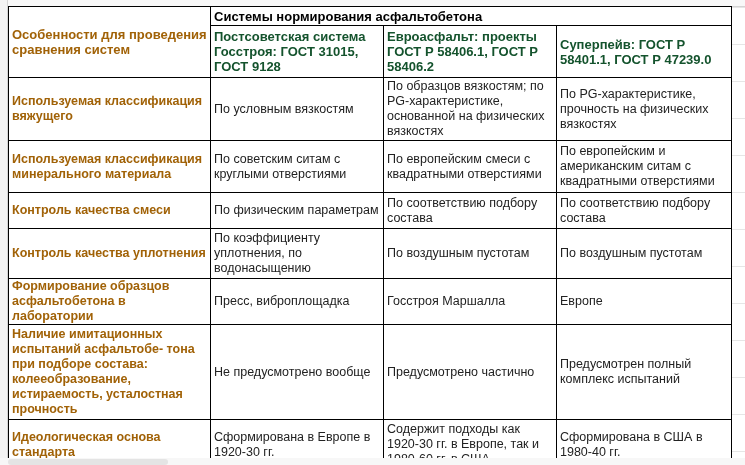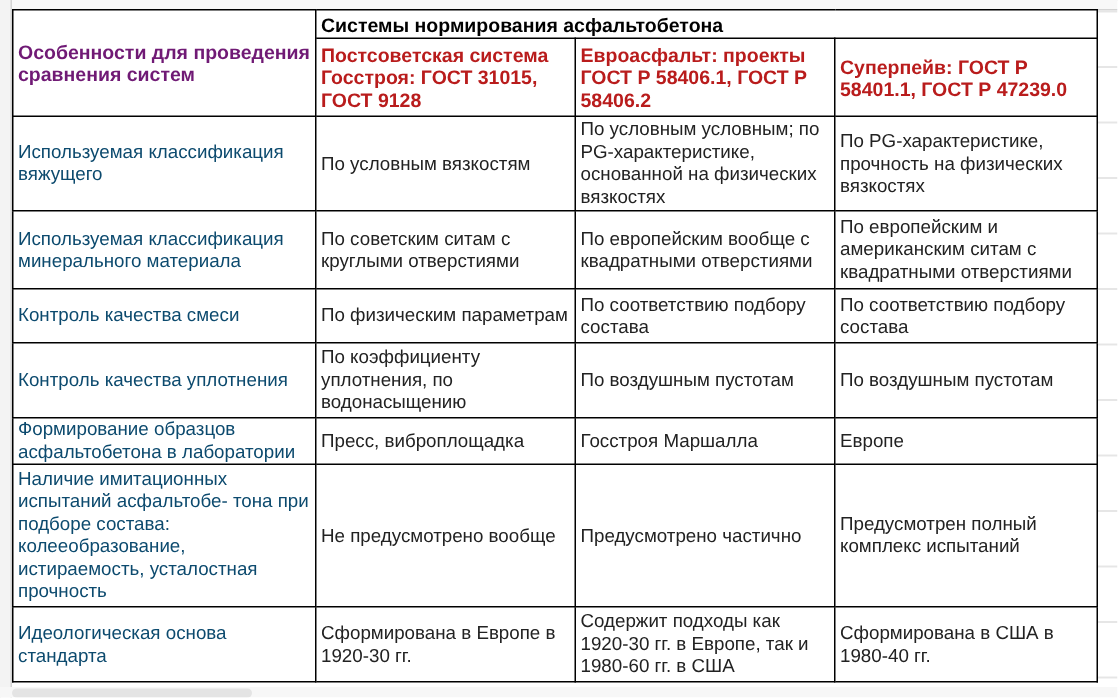--- a/index.html
+++ b/index.html
@@ -60,36 +60,37 @@
       vertical-align: middle;
       font-size: 12.5px;
       line-height: 15px;
       color: #222;
       padding: 0 3px;
       font-weight: normal;
       overflow: hidden;
     }
     table.grid th.corner {
       font-weight: bold;
-      color: #701a75;
+      color: #a16207;
       font-size: 13px;
     }
     table.grid th.group {
       font-weight: bold;
       color: #000;
       font-size: 13px;
       height: 18px;
     }
     table.grid th.sys {
       font-weight: bold;
-      color: #b91c1c;
+      color: #14532d;
       font-size: 13px;
     }
     table.grid td.feature {
-      color: #0c4a6e;
+      color: #a16207;
+      font-weight: bold;
     }
     .scrollbar {
       position: absolute;
       left: 8px;
       top: 459px;
       width: 160px;
       height: 6px;
       background: #e4e4e4;
       border-radius: 3px;
     }
@@ -132,28 +133,28 @@
         <span>Евроасфальт: проекты ГОСТ Р 58406.1, ГОСТ Р 58406.2</span>
       </th>
       <th class="sys">
         <span>Суперпейв: ГОСТ Р 58401.1, ГОСТ Р 47239.0</span>
       </th>
     </tr>
 
     <tr style="height:63px">
       <td class="feature"><span>Используемая классификация вяжущего</span></td>
       <td><span>По условным вязкостям</span></td>
-      <td><span>По условным условным; по PG-характеристике, основанной на физических вязкостях</span></td>
+      <td><span>По образцов вязкостям; по PG-характеристике, основанной на физических вязкостях</span></td>
       <td><span>По PG-характеристике, прочность на физических вязкостях</span></td>
     </tr>
 
     <tr style="height:52px">
       <td class="feature"><span>Используемая классификация минерального материала</span></td>
       <td><span>По советским ситам с круглыми отверстиями</span></td>
-      <td><span>По европейским вообще с квадратными отверстиями</span></td>
+      <td><span>По европейским смеси с квадратными отверстиями</span></td>
       <td><span>По европейским и американским ситам с квадратными отверстиями</span></td>
     </tr>
 
     <tr style="height:36px">
       <td class="feature"><span>Контроль качества смеси</span></td>
       <td><span>По физическим параметрам</span></td>
       <td><span>По соответствию подбору состава</span></td>
       <td><span>По соответствию подбору состава</span></td>
     </tr>
 

